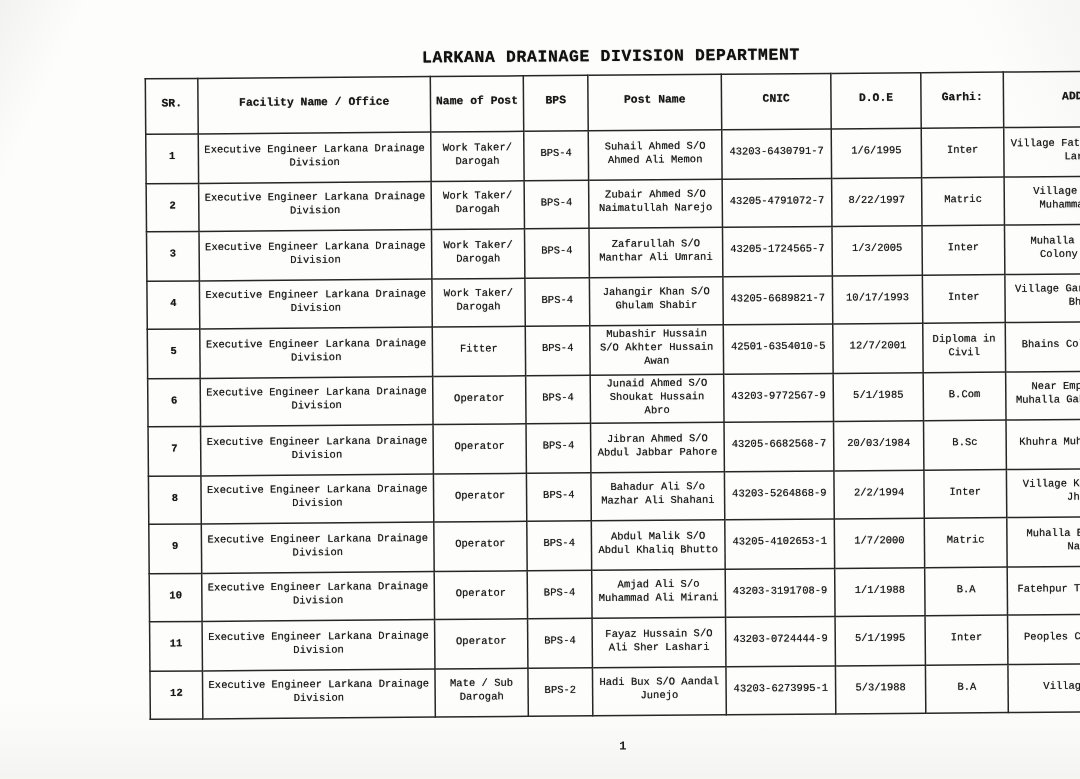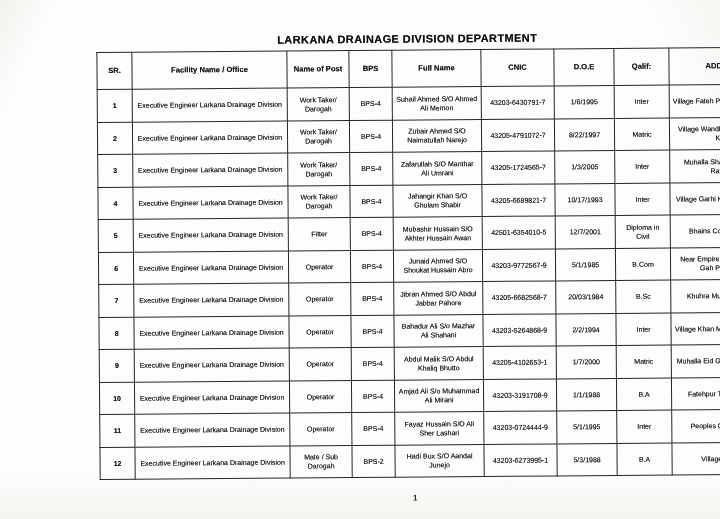--- a/index.html
+++ b/index.html
@@ -12,20 +12,21 @@
     font-family: "Liberation Sans", sans-serif;
   }
   .sheet {
     position: absolute;
     inset: 0;
     background:
       linear-gradient(115deg, rgba(190,190,185,0.18) 0%, rgba(255,255,255,0) 6%),
       linear-gradient(245deg, rgba(200,200,195,0.15) 0%, rgba(255,255,255,0) 8%),
       linear-gradient(0deg, rgba(180,180,175,0.12) 0%, rgba(255,255,255,0) 10%),
       #fdfdfb;
+    font-family: Liberation Mono, monospace;
   }
   .scan-content {
     position: absolute;
     inset: 0;
     transform: rotate(-0.45deg);
     transform-origin: 50% 50%;
   }
   .doc-title {
     position: absolute;
     top: 33px;
@@ -96,24 +97,24 @@
   <div class="scan-content">
     <div class="doc-title">LARKANA DRAINAGE DIVISION DEPARTMENT</div>
 
     <table class="staff">
       <thead>
         <tr id="header-row">
             <th class="col-sr">SR.</th>
             <th class="col-facility">Facility Name / Office</th>
             <th class="col-post">Name of Post</th>
             <th class="col-bps">BPS</th>
-            <th class="col-full_name">Full Name</th>
+            <th class="col-full_name">Post Name</th>
             <th class="col-cnic">CNIC</th>
             <th class="col-doe">D.O.E</th>
-            <th class="col-qualification">Qalif:</th>
+            <th class="col-qualification">Garhi:</th>
             <th class="col-address">ADDRESS</th>
           </tr>
       </thead>
       <tbody id="table-body">
           <tr>
             <td class="col-sr">1</td>
             <td class="col-facility">Executive Engineer Larkana Drainage Division</td>
             <td class="col-post">Work Taker/ Darogah</td>
             <td class="col-bps">BPS-4</td>
             <td class="col-full_name">Suhail Ahmed S/O Ahmed Ali Memon</td>

